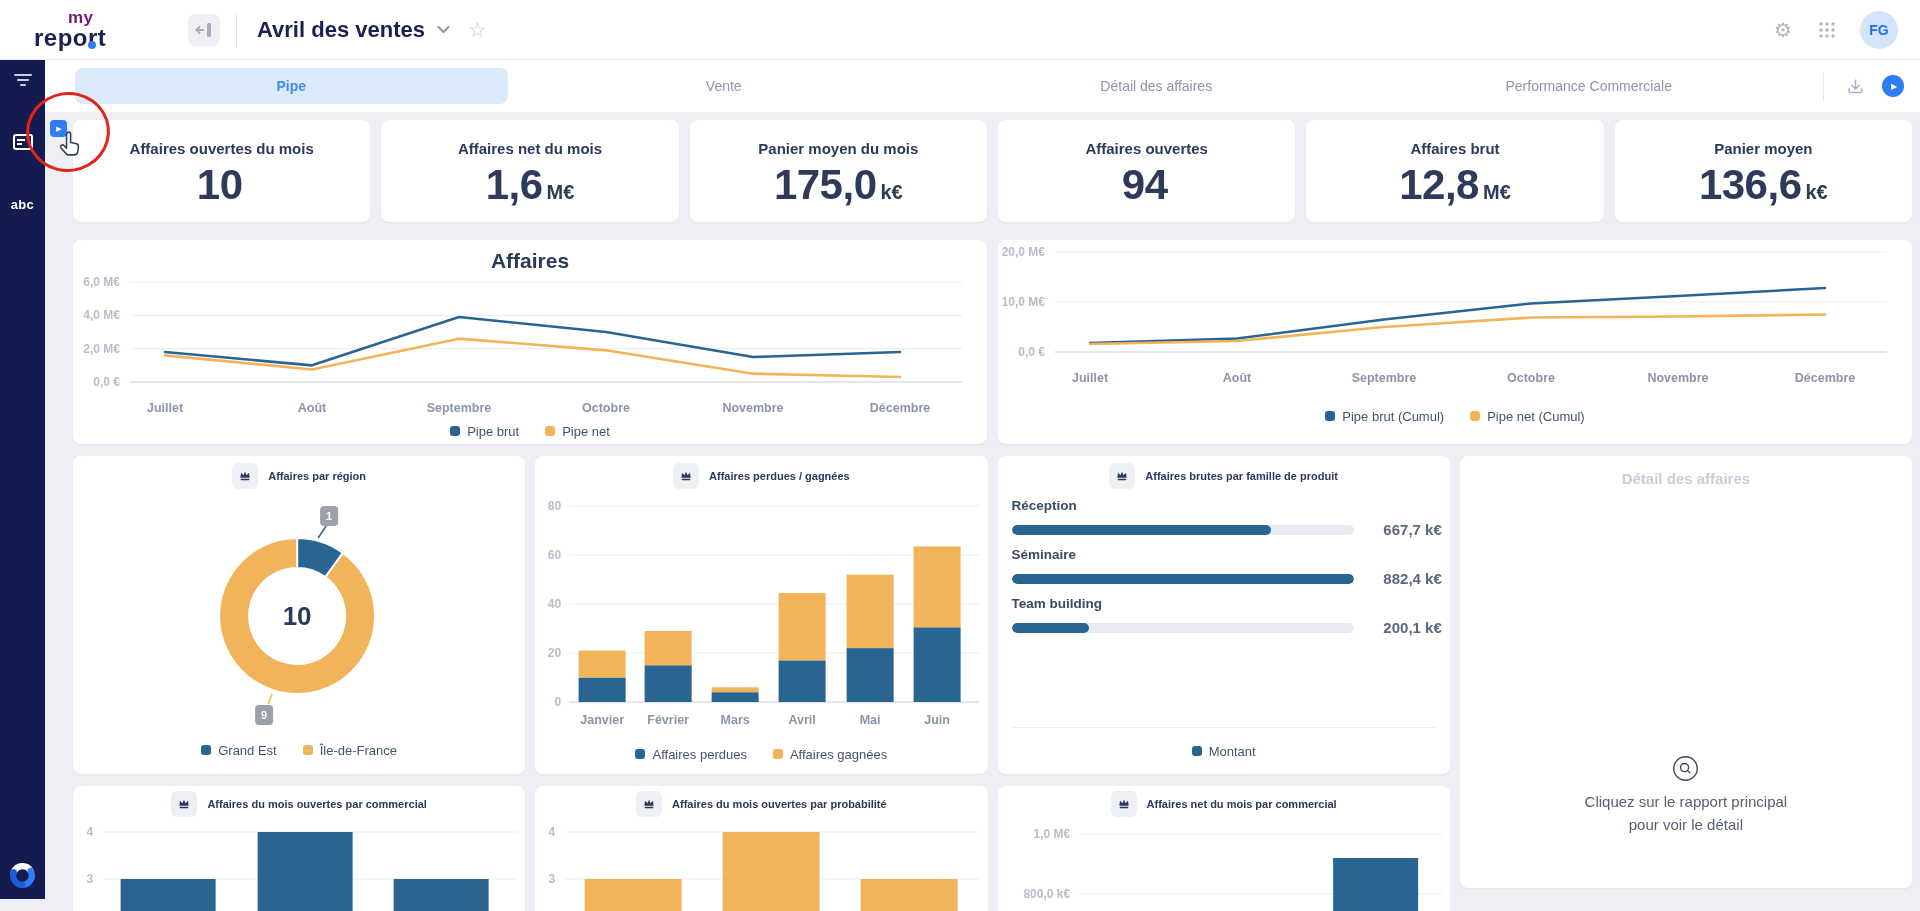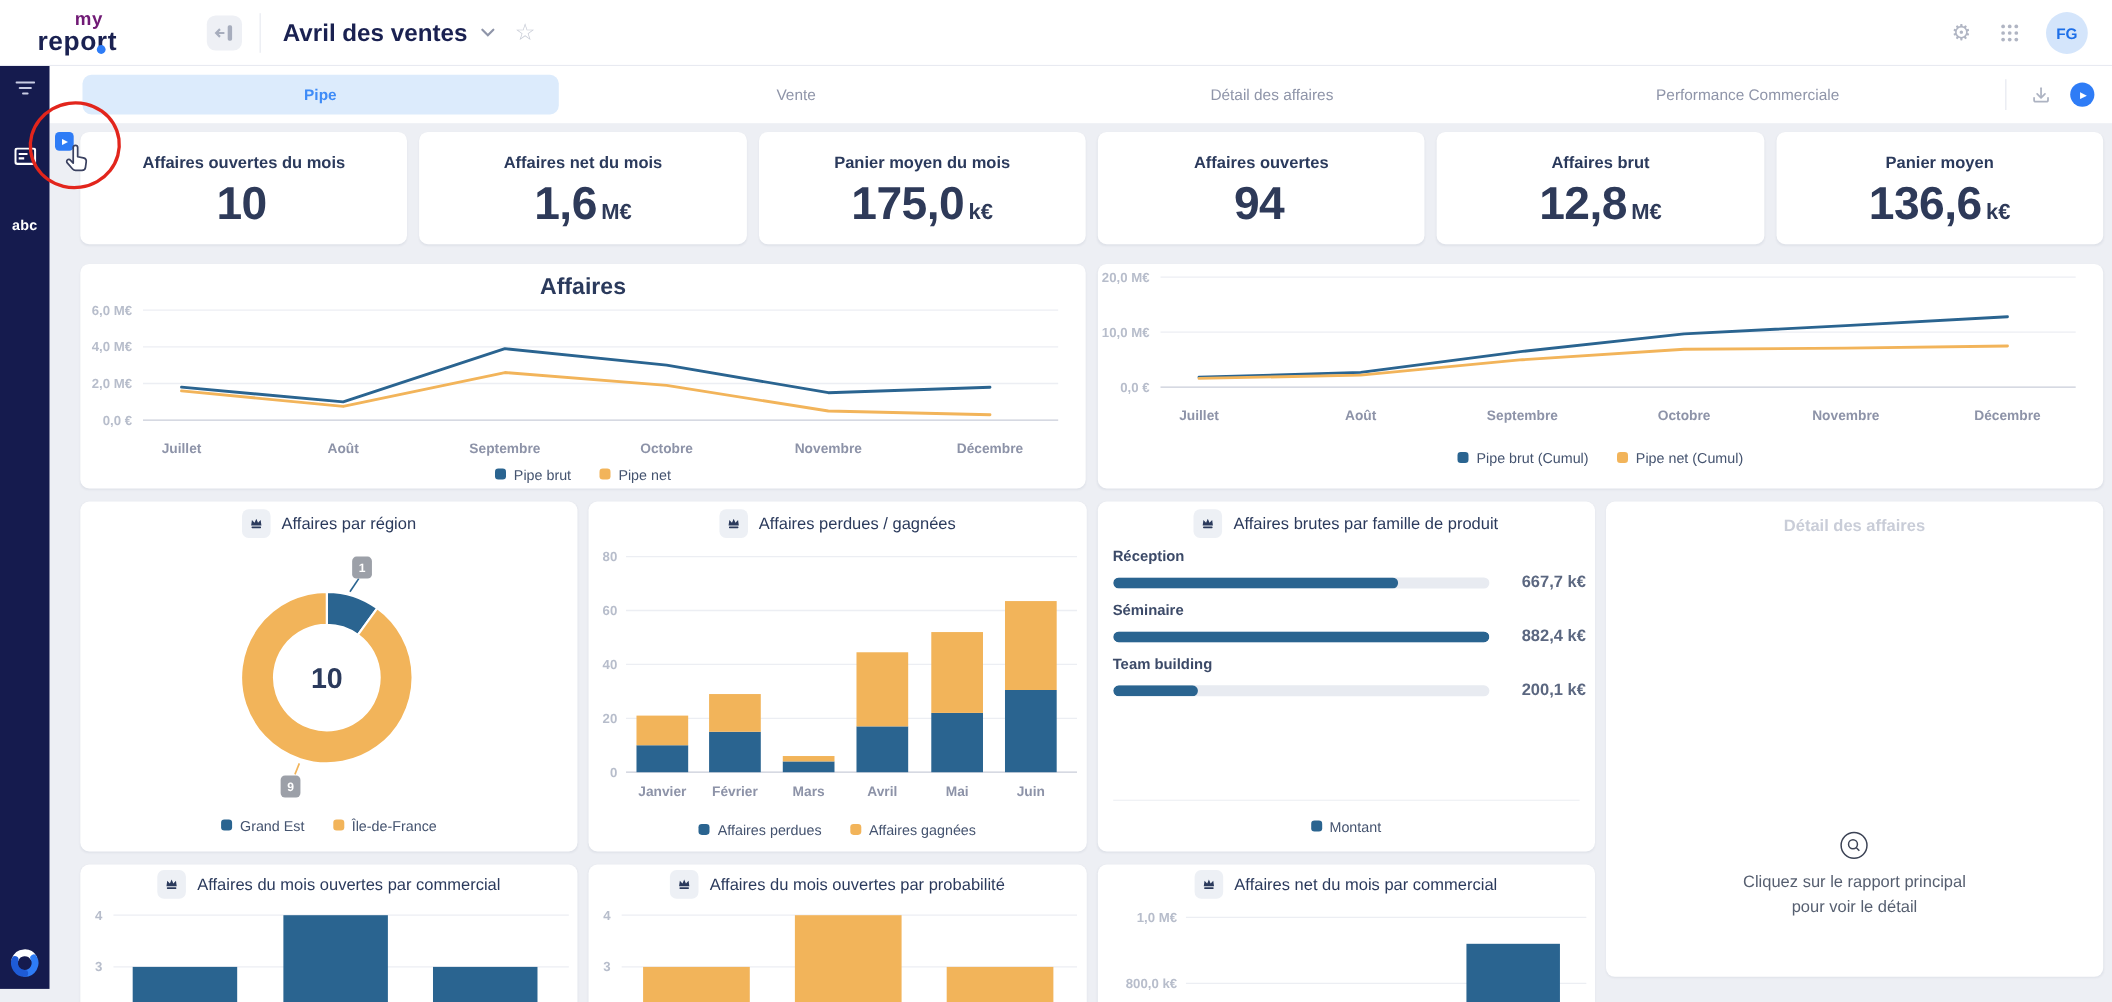--- a/index.html
+++ b/index.html
@@ -61,21 +61,21 @@
   .row2 { margin-top:18px; display:grid; grid-template-columns:1fr 1fr; gap:11px; }
   .line-card { height:204px; display:flex; flex-direction:column; }
   .lc-title { margin-top:9px; text-align:center; font-size:21px; font-weight:700; color:#2B3A5C; height:21px; }
   .lc-plot { height:148px; width:100%; }
   .lc-plot svg, .plot svg { width:100%; height:100%; display:block; }
 
   .grid34 { margin-top:12px; display:grid; grid-template-columns:repeat(4,1fr);
             grid-template-rows:318px 420px; gap:12px 10px; }
   .card-head { height:40px; display:flex; align-items:center; justify-content:center; gap:10px; }
   .crown-box { width:26px; height:26px; border-radius:6px; background:#EDF0F5; display:flex; align-items:center; justify-content:center; }
-  .chart-title { font-size:15px; font-weight:400; color:#2B3A5C; }
+  .chart-title { font-size:11px; font-weight:700; color:#2B3A5C; }
   .donut-plot { height:230px; }
   .stack-plot { height:238px; }
   .bar-plot { height:300px; }
   .bars-card { overflow:hidden; display:flex; flex-direction:column; }
   .bars-card .card-head { height:36px; }
 
   .legend { display:flex; justify-content:center; align-items:center; gap:26px; flex:1; }
   .legend-item { display:flex; align-items:center; gap:7px; }
   .legend-dot { width:10px; height:10px; border-radius:3px; display:inline-block; }
   .legend-txt { font-size:13px; font-weight:400; color:#44536F; }

